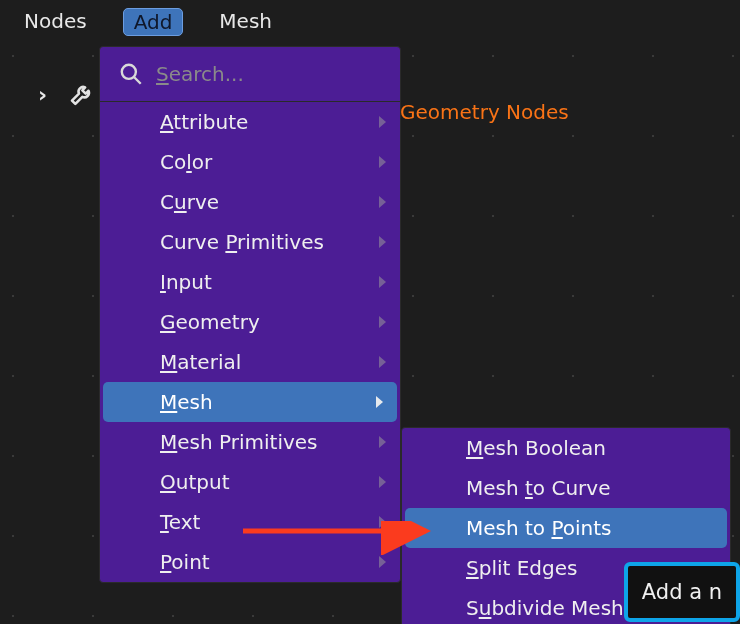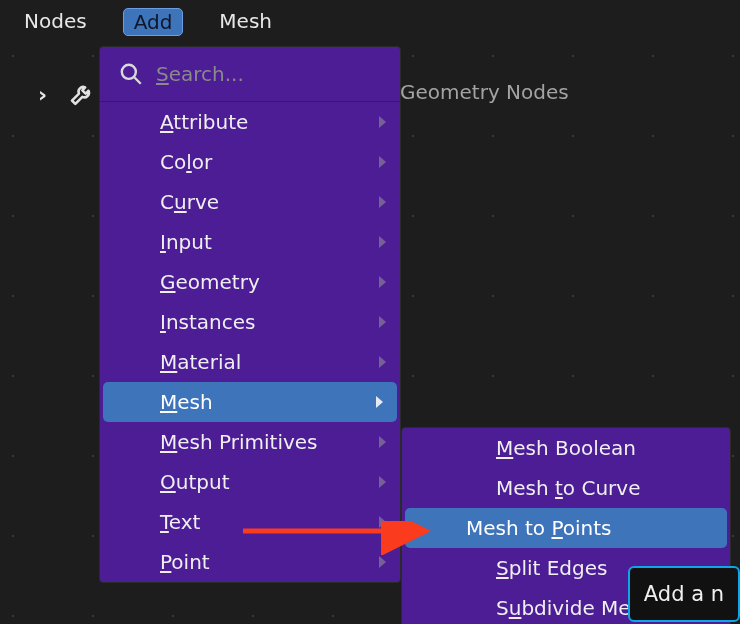--- a/index.html
+++ b/index.html
@@ -44,23 +44,24 @@
   .breadcrumb-row {
     position: absolute;
     top: 80px;
     left: 0;
     display: flex;
     align-items: center;
     gap: 14px;
     padding-left: 0;
   }
   .crumb-text {
-    color: #a3a3a3;
+    color: #f97316;
     font-size: 20px;
     margin-left: 400px;
+    margin-top: 20px;
   }
   .chevron {
     color: #e8e8e8;
     font-size: 22px;
     font-weight: 600;
     position: absolute;
     top: 82px;
     left: 38px;
   }
   .wrench {
@@ -98,34 +99,34 @@
     opacity: 0.55;
   }
   .row.highlight {
     background: #3e74ba;
     color: #ffffff;
     border-radius: 5px;
     margin: 0 3px;
     padding-left: 57px;
   }
   .row.highlight .caret { opacity: 0.95; }
-  .sub .row { padding-left: 94px; }
+  .sub .row { padding-left: 64px; }
   .sub .row.highlight { padding-left: 61px; }
   .u { text-decoration: underline; text-underline-offset: 2px; }
 
   .arrow-annot {
     position: absolute;
     left: 241px; top: 521px;
     pointer-events: none;
   }
   .tooltip {
     position: absolute;
     right: 0; bottom: 2px;
     background: #111111;
-    border: 2px solid #0ea5e9;
+    border: 4px solid #0ea5e9;
     color: #f0f0f0;
     font-size: 21px;
     padding: 14px 14px;
     border-radius: 6px;
     white-space: nowrap;
   }
 
   
   .caret svg { display:block; }
   .search-icon svg, .wrench svg { display:block; }
@@ -183,37 +184,37 @@
       </div>
       <div class="row row-compact">
         <span>C<span class="u">u</span>rve</span>
         <span class="caret">
           <svg width="10" height="14" viewBox="0 0 10 14">
             <path d="M1 1 L8 7 L1 13 Z" fill="#9a9a9a"></path>
           </svg>
         </span>
       </div>
       <div class="row row-compact">
+        <span>Curve <span class="u">P</span>rimitives</span>
+        <span class="caret">
+          <svg width="10" height="14" viewBox="0 0 10 14">
+            <path d="M1 1 L8 7 L1 13 Z" fill="#9a9a9a"></path>
+          </svg>
+        </span>
+      </div>
+      <div class="row row-compact">
         <span><span class="u">I</span>nput</span>
         <span class="caret">
           <svg width="10" height="14" viewBox="0 0 10 14">
             <path d="M1 1 L8 7 L1 13 Z" fill="#9a9a9a"></path>
           </svg>
         </span>
       </div>
       <div class="row row-compact">
         <span><span class="u">G</span>eometry</span>
-        <span class="caret">
-          <svg width="10" height="14" viewBox="0 0 10 14">
-            <path d="M1 1 L8 7 L1 13 Z" fill="#9a9a9a"></path>
-          </svg>
-        </span>
-      </div>
-      <div class="row row-compact">
-        <span><span class="u">I</span>nstances</span>
         <span class="caret">
           <svg width="10" height="14" viewBox="0 0 10 14">
             <path d="M1 1 L8 7 L1 13 Z" fill="#9a9a9a"></path>
           </svg>
         </span>
       </div>
       <div class="row row-compact">
         <span><span class="u">M</span>aterial</span>
         <span class="caret">
           <svg width="10" height="14" viewBox="0 0 10 14">

